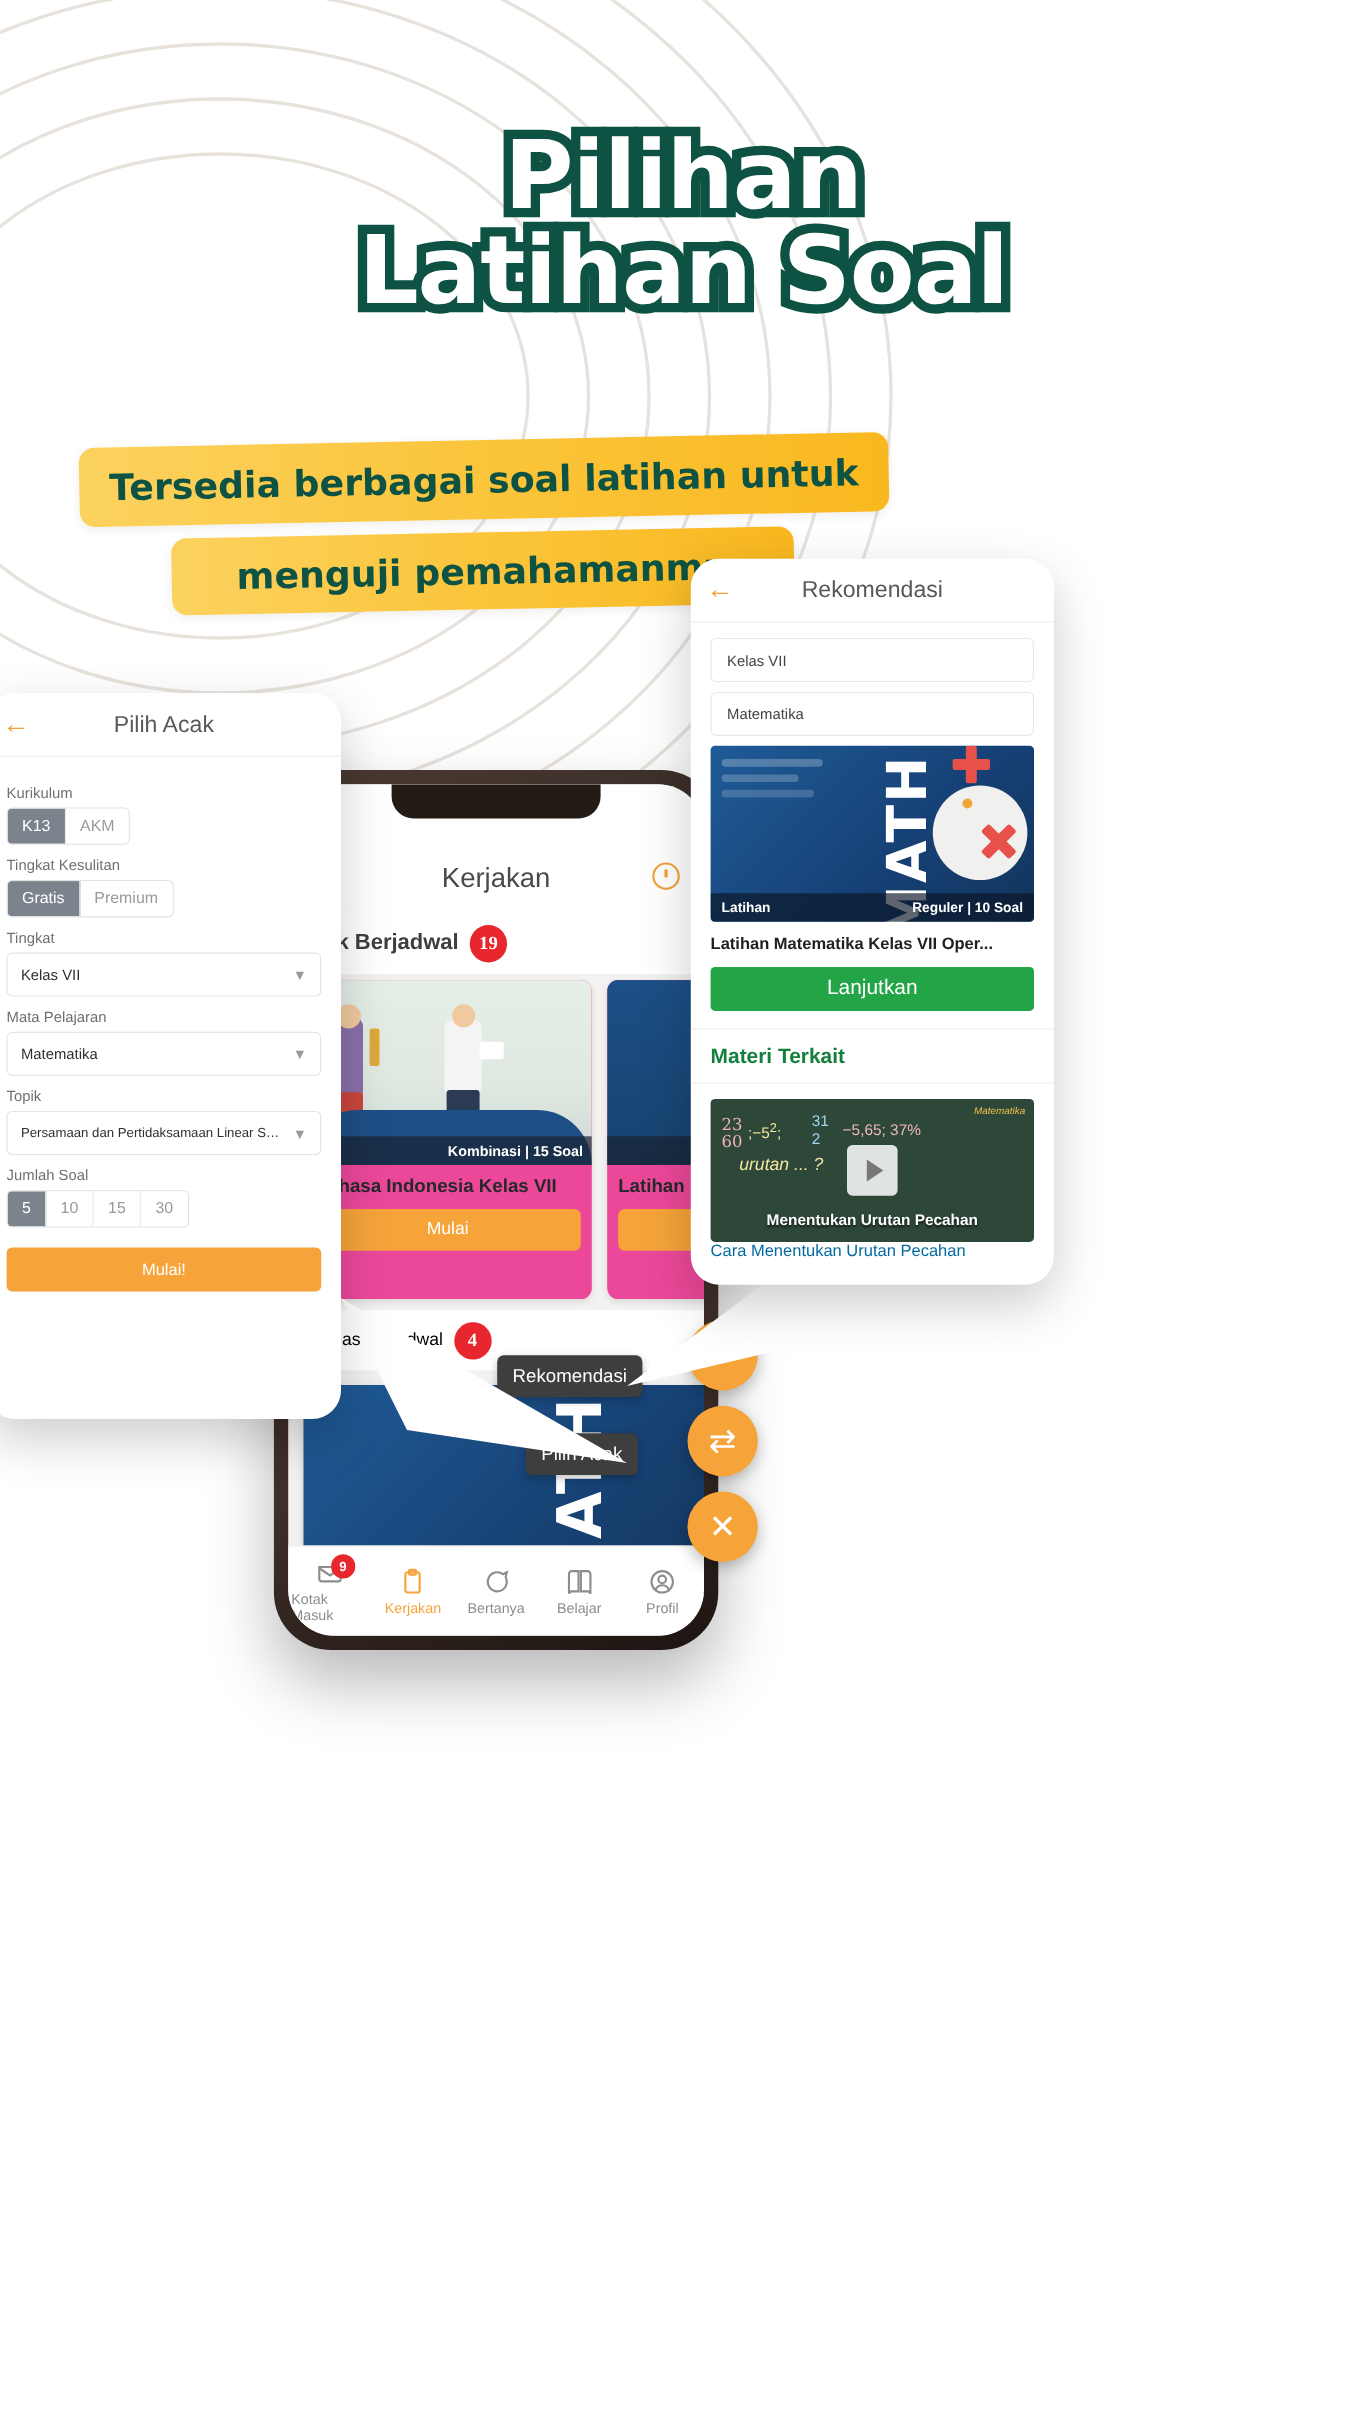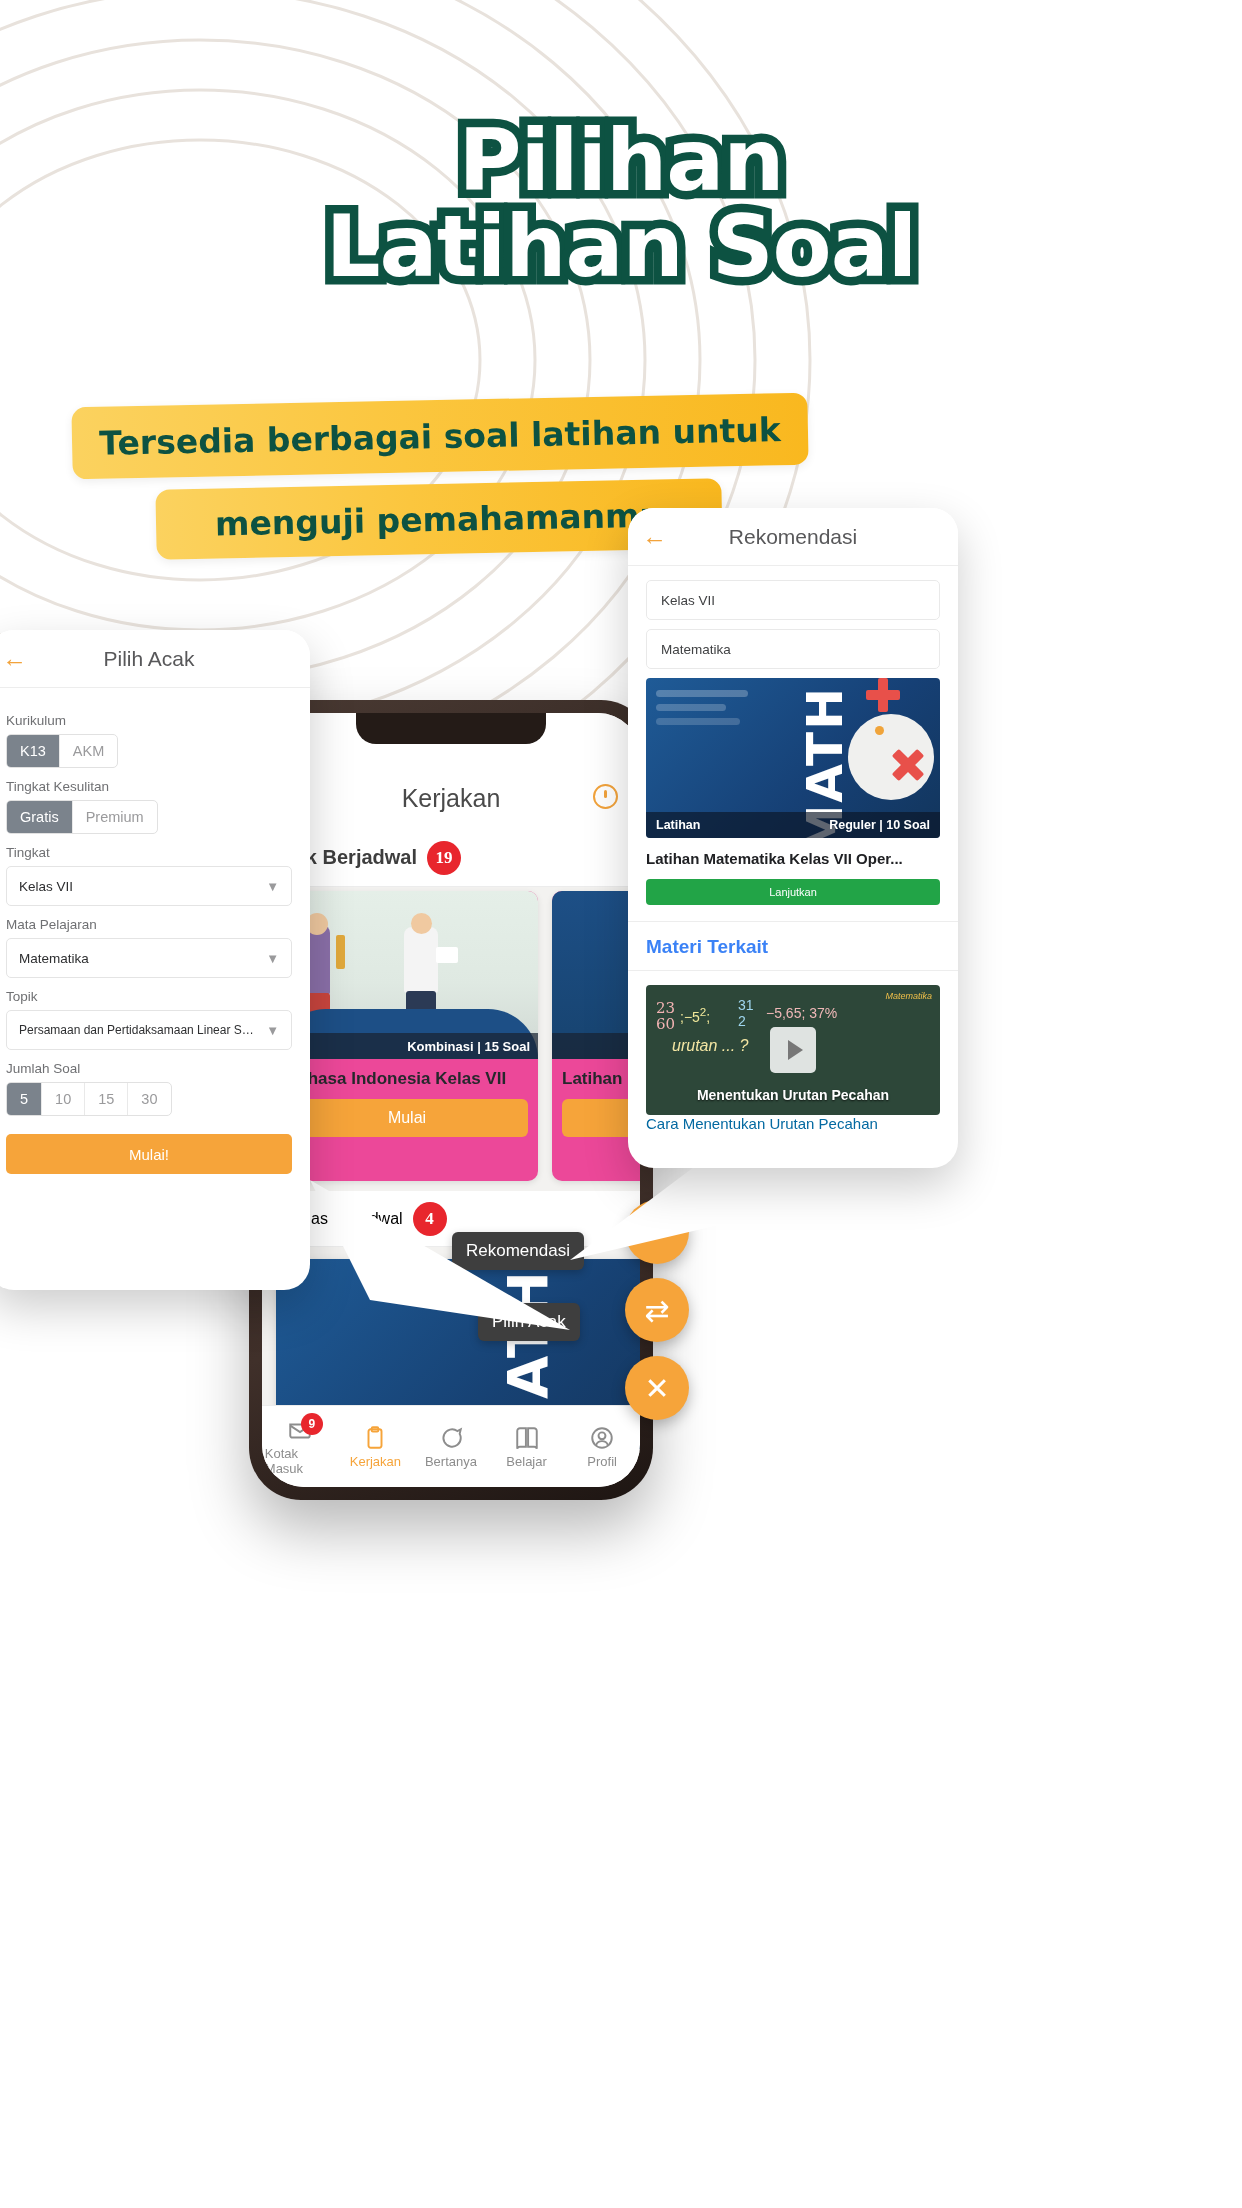--- a/index.html
+++ b/index.html
@@ -260,27 +260,27 @@
     font-family:"DejaVu Sans", sans-serif; font-weight:700; font-size:50px;
     color:#fff; letter-spacing:2px; writing-mode:vertical-rl; transform:rotate(180deg);
   }
   .rek-img .mmeta {
     position:absolute; left:0; right:0; bottom:0; height:26px;
     background:rgba(10,22,38,.66); color:#fff; font-size:12.5px; font-weight:600;
     display:flex; align-items:center; justify-content:space-between; padding:0 10px;
   }
   .rek-title { font-size:15px; font-weight:700; color:#202124; margin:12px 0 10px; line-height:1.25; }
   .greenbtn {
-    height:26px; border-radius:4px; background:#22a447; color:#fff;
-    font-size:11px; display:flex; align-items:center; justify-content:center;
+    height:40px; border-radius:4px; background:#22a447; color:#fff;
+    font-size:19px; display:flex; align-items:center; justify-content:center;
   }
   .sec-head {
     margin:16px -18px 0; padding:14px 18px 12px;
     border-top:1px solid #ededed; border-bottom:1px solid #ededed;
-    background:#fff; font-size:19px; font-weight:700; color:#3b82f6;
+    background:#fff; font-size:19px; font-weight:700; color:#15803d;
   }
   .vid {
     margin-top:14px; height:130px; border-radius:4px; overflow:hidden;
     position:relative; background:#2d4739;
   }
   .vid .play {
     position:absolute; left:50%; top:50%; transform:translate(-50%,-50%);
     width:46px; height:46px; border-radius:5px;
     background:rgba(255,255,255,.85);
     display:flex; align-items:center; justify-content:center;

